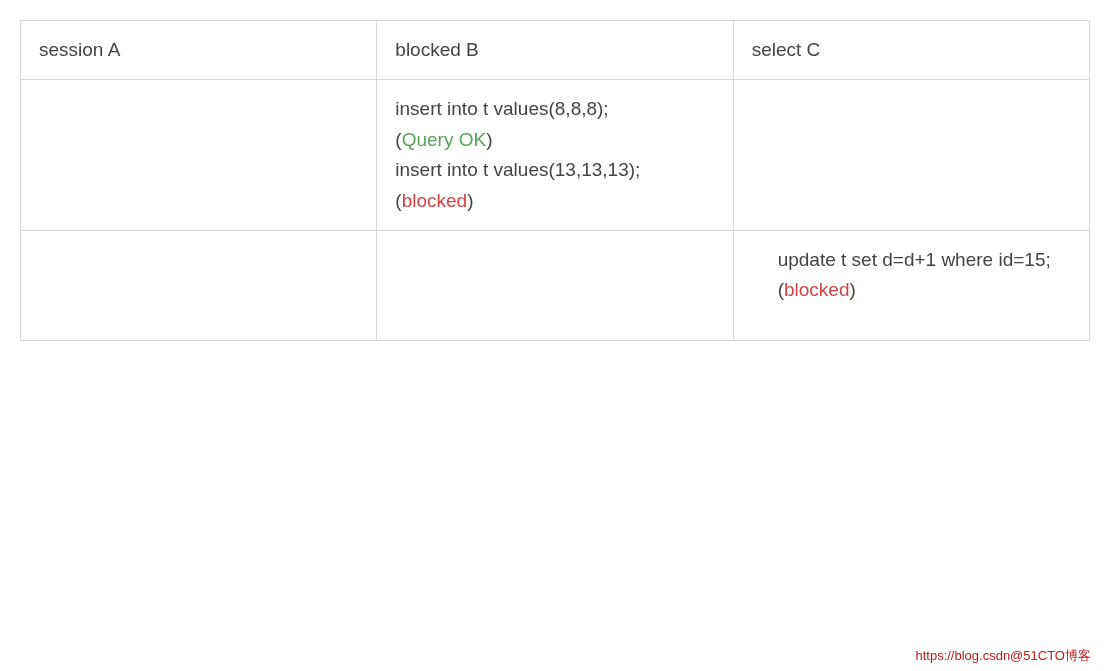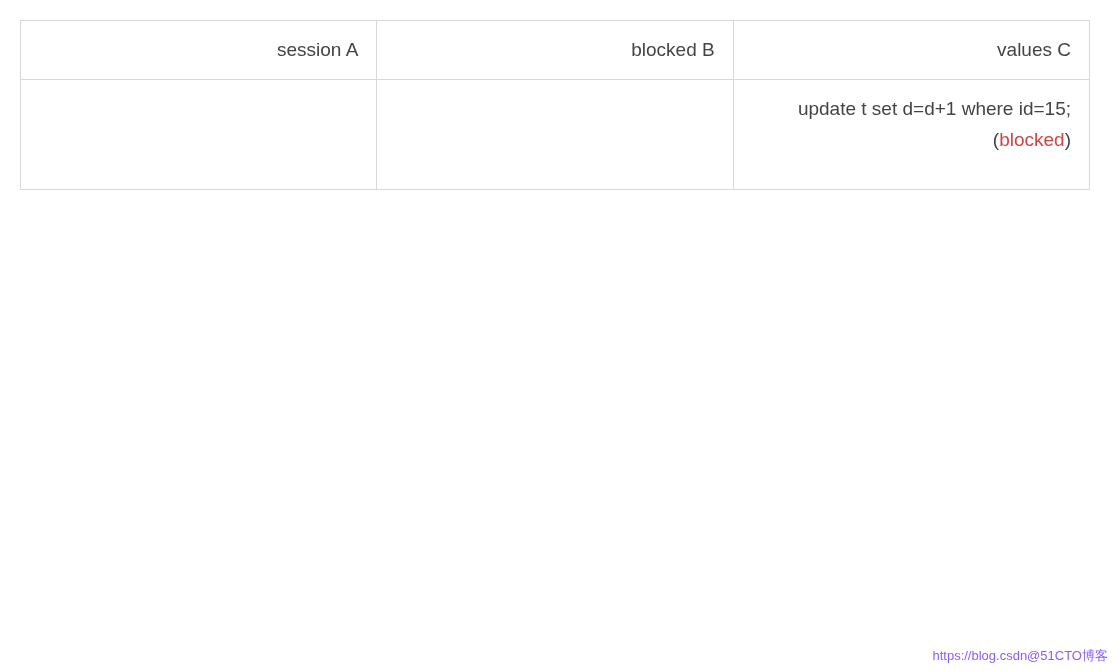--- a/index.html
+++ b/index.html
@@ -13,52 +13,62 @@
     width: 1120px;
   }
   table {
     border-collapse: collapse;
     width: 1070px;
     table-layout: fixed;
   }
   th, td {
     border: 1px solid #d8d8d8;
     padding: 14px 18px;
-    text-align: right;
+    text-align: left;
     vertical-align: top;
     line-height: 1.6;
     font-weight: 400;
   }
   th {
     font-weight: 400;
   }
   .green { color: #5aa35a; }
   .red { color: #d24444; }
   .watermark {
     position: fixed;
-    right: 12px;
+    right: 29px;
     bottom: 6px;
     font-size: 13px;
-    color: #8b5cf6;
+    color: #b91c1c;
     font-family: sans-serif;
     margin-top: 44px;
   }
 </style>
 </head>
 <body>
 
 <table>
   <thead>
     <tr>
       <th>session A</th>
       <th>blocked B</th>
-      <th>values C</th>
+      <th>select C</th>
     </tr>
   </thead>
   <tbody>
+    <tr>
+      <td></td>
+      <td>
+        <span>insert into t values(8,8,8);</span><br>
+        <span>(</span><span class="green">Query OK</span><span>)</span><br>
+        <span>insert into t values(13,13,13);</span><br>
+        <span>(</span><span class="red">blocked</span><span>)</span>
+      </td>
+      <td></td>
+    </tr>
     <tr>
       <td></td>
       <td></td>
       <td style="padding-bottom:34px;padding-left:44px;">
         <span>update t set d=d+1 where id=15;</span><br>
         <span>(</span><span class="red">blocked</span><span>)</span>
       </td>
     </tr>
   </tbody>
 </table>

